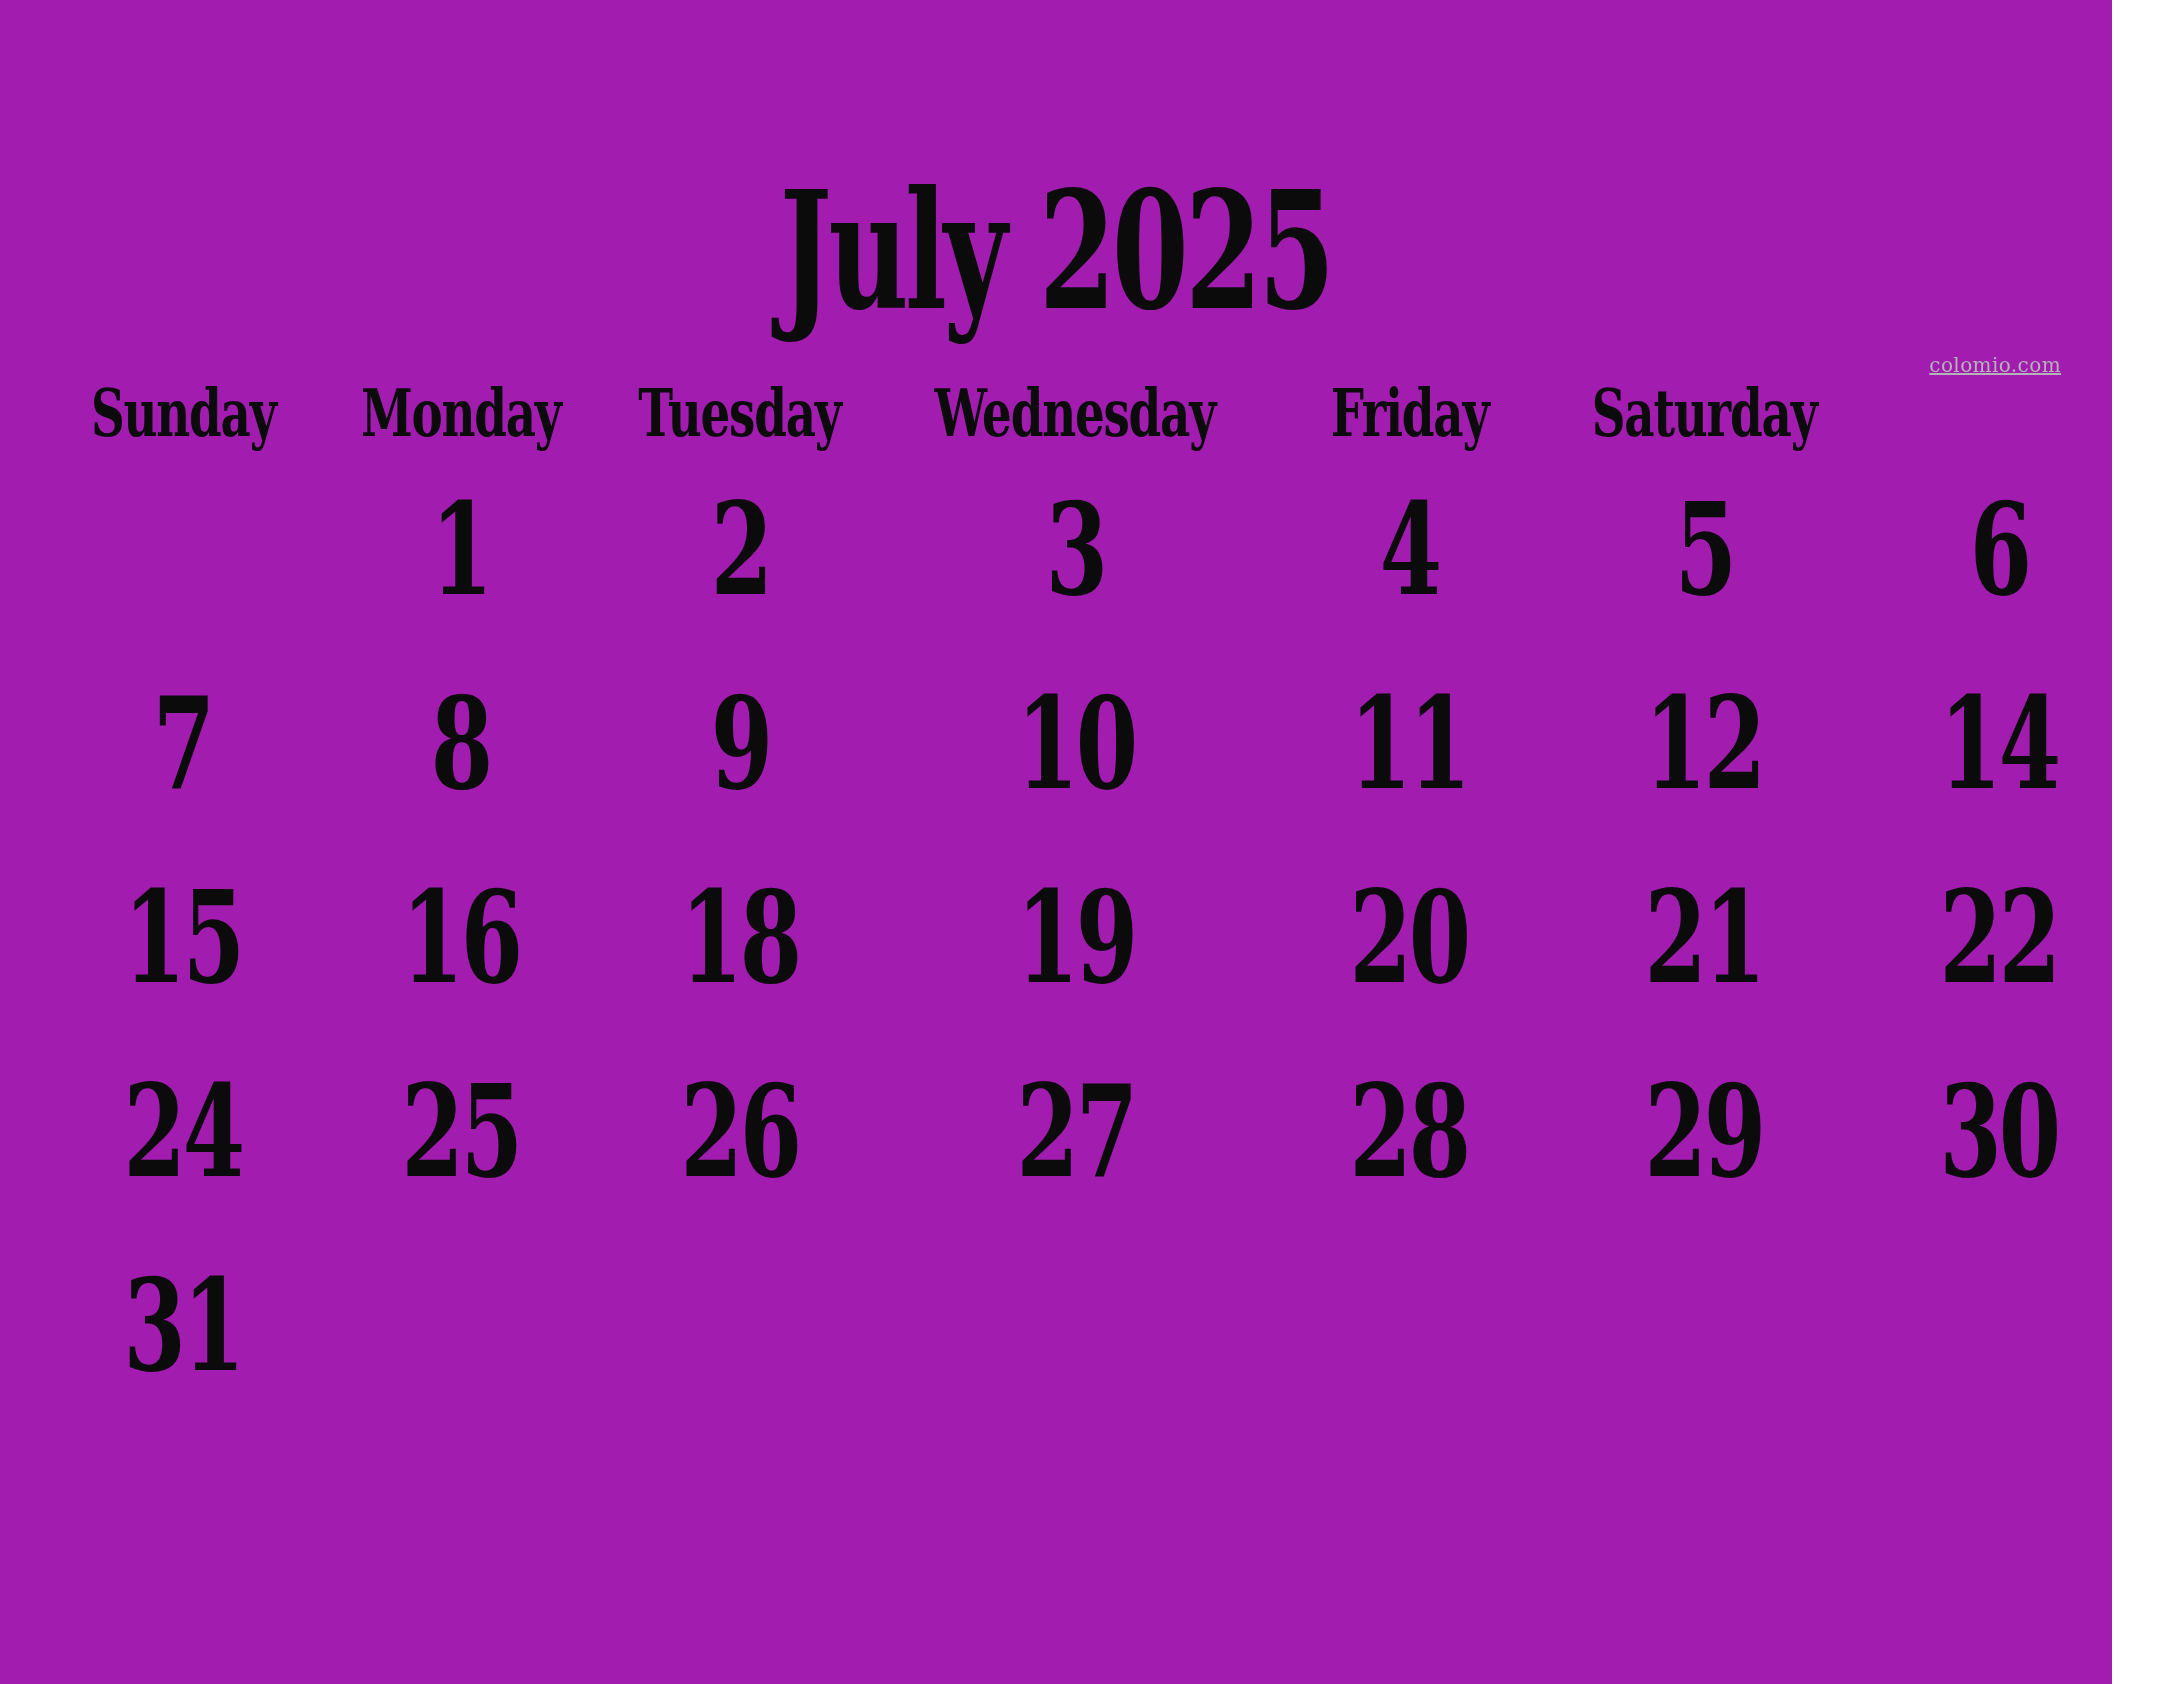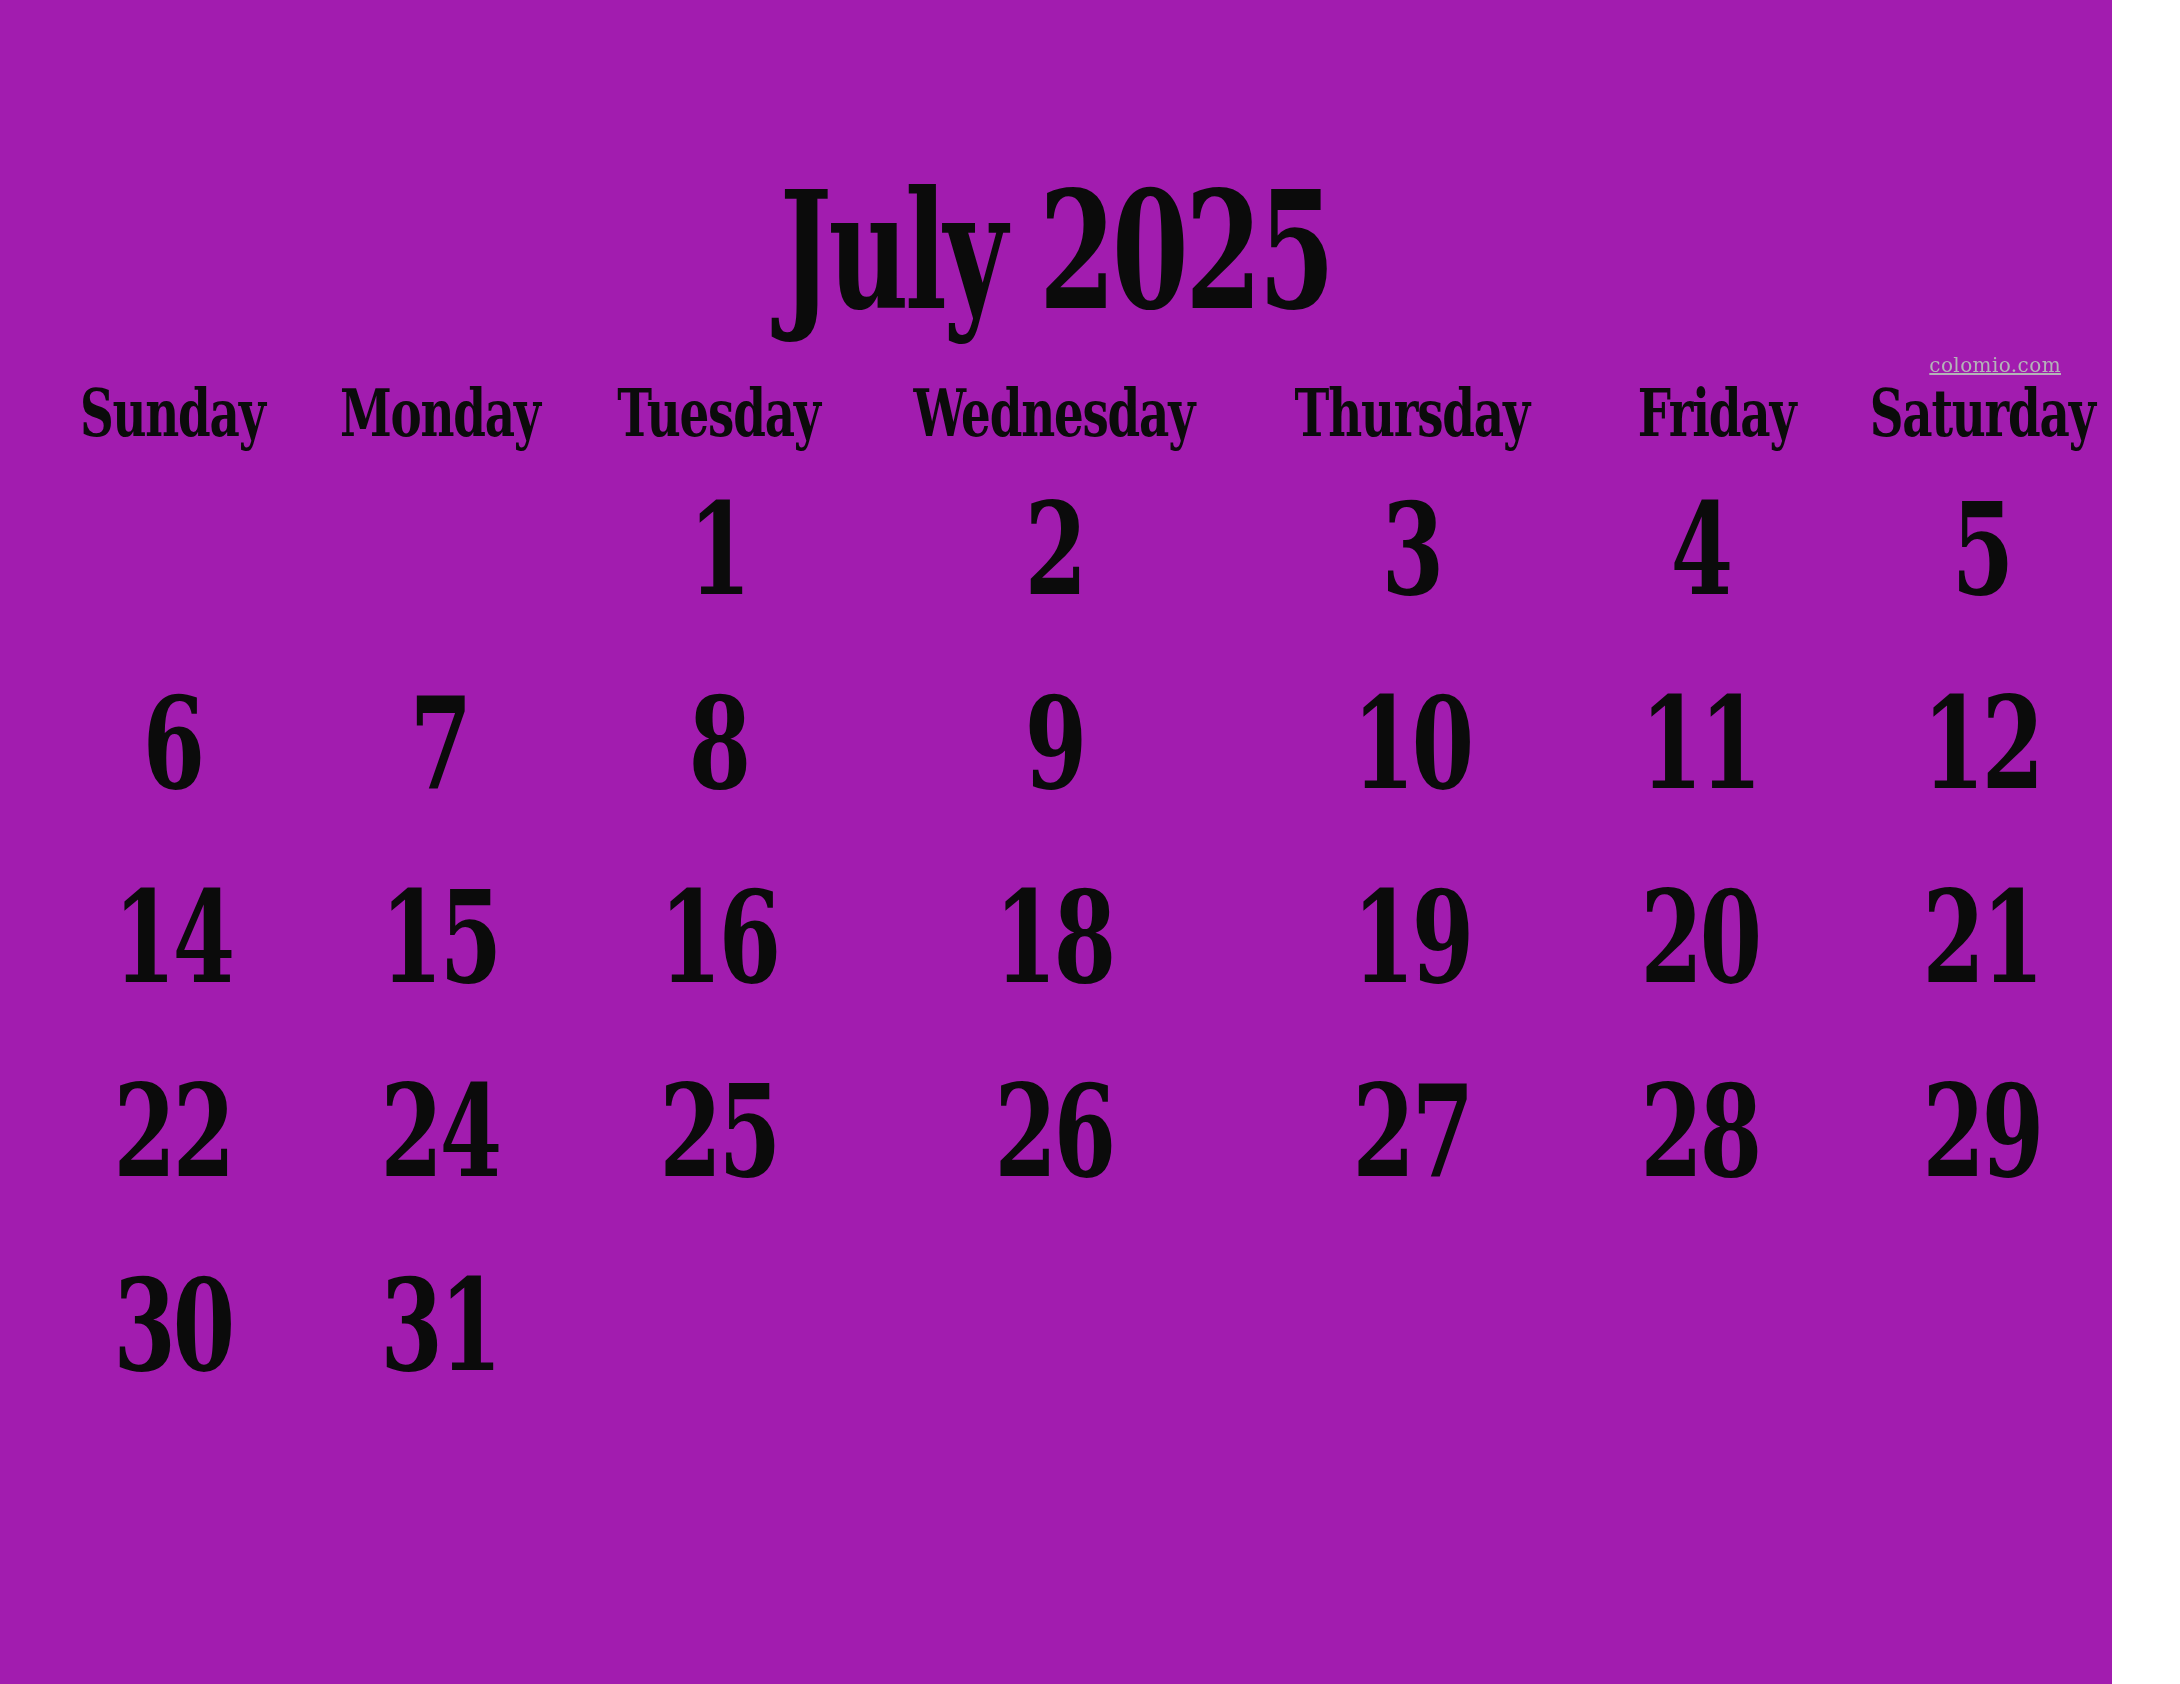--- a/index.html
+++ b/index.html
@@ -52,21 +52,20 @@
   .cell {
     display: flex;
     align-items: center;
     justify-content: center;
     overflow: visible;
   }
   .dow {
     font-size: 65px;
     font-weight: bold;
     line-height: 1;
-    justify-content: flex-end;
   }
   .dow .txt {
     display: inline-block;
     transform: scaleX(0.72);
     transform-origin: center;
     letter-spacing: -1.7px;
     white-space: nowrap;
   }
   .date {
     font-size: 128px;
@@ -99,23 +98,20 @@
     <div class="cell dow">
         <span class="txt">Monday</span>
       </div>
     <div class="cell dow">
         <span class="txt">Tuesday</span>
       </div>
     <div class="cell dow">
         <span class="txt">Wednesday</span>
       </div>
     <div class="cell dow">
-        <span class="txt">Thursday</span>
-      </div>
-    <div class="cell dow">
         <span class="txt">Friday</span>
       </div>
     <div class="cell dow">
         <span class="txt">Saturday</span>
       </div>
 
     <div class="cell date">
         <span class="txt"></span>
       </div>
     <div class="cell date">

